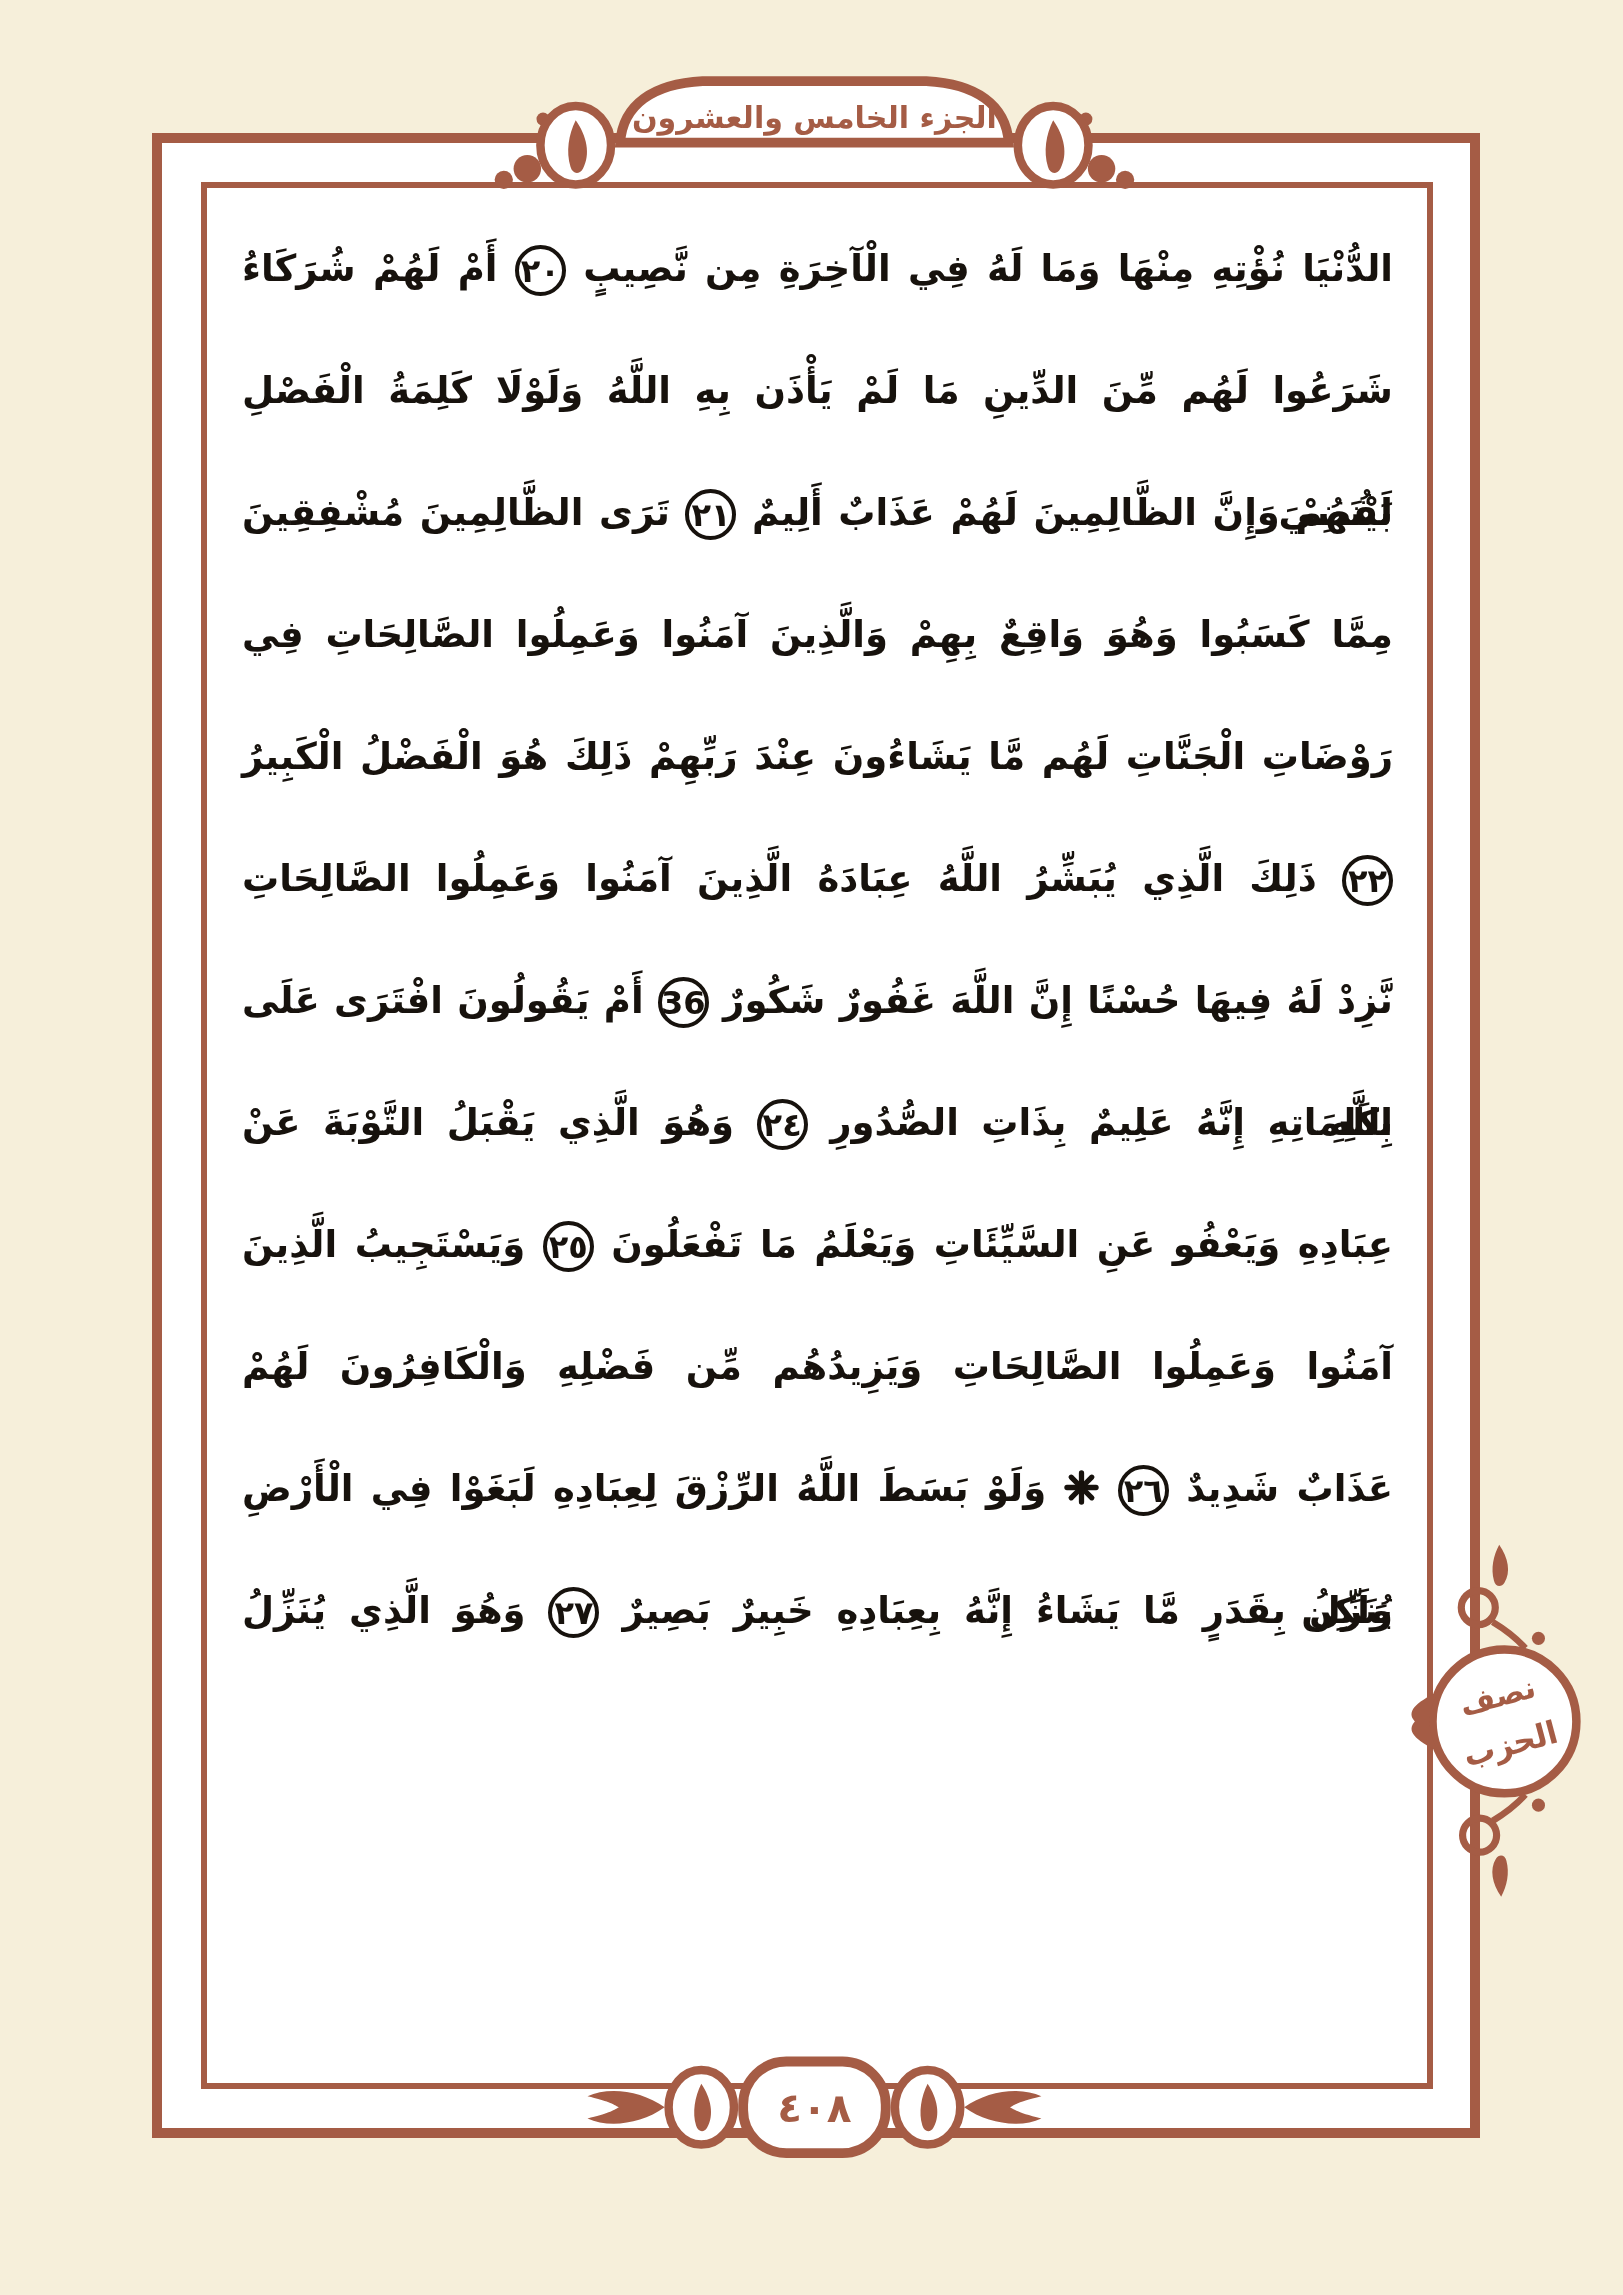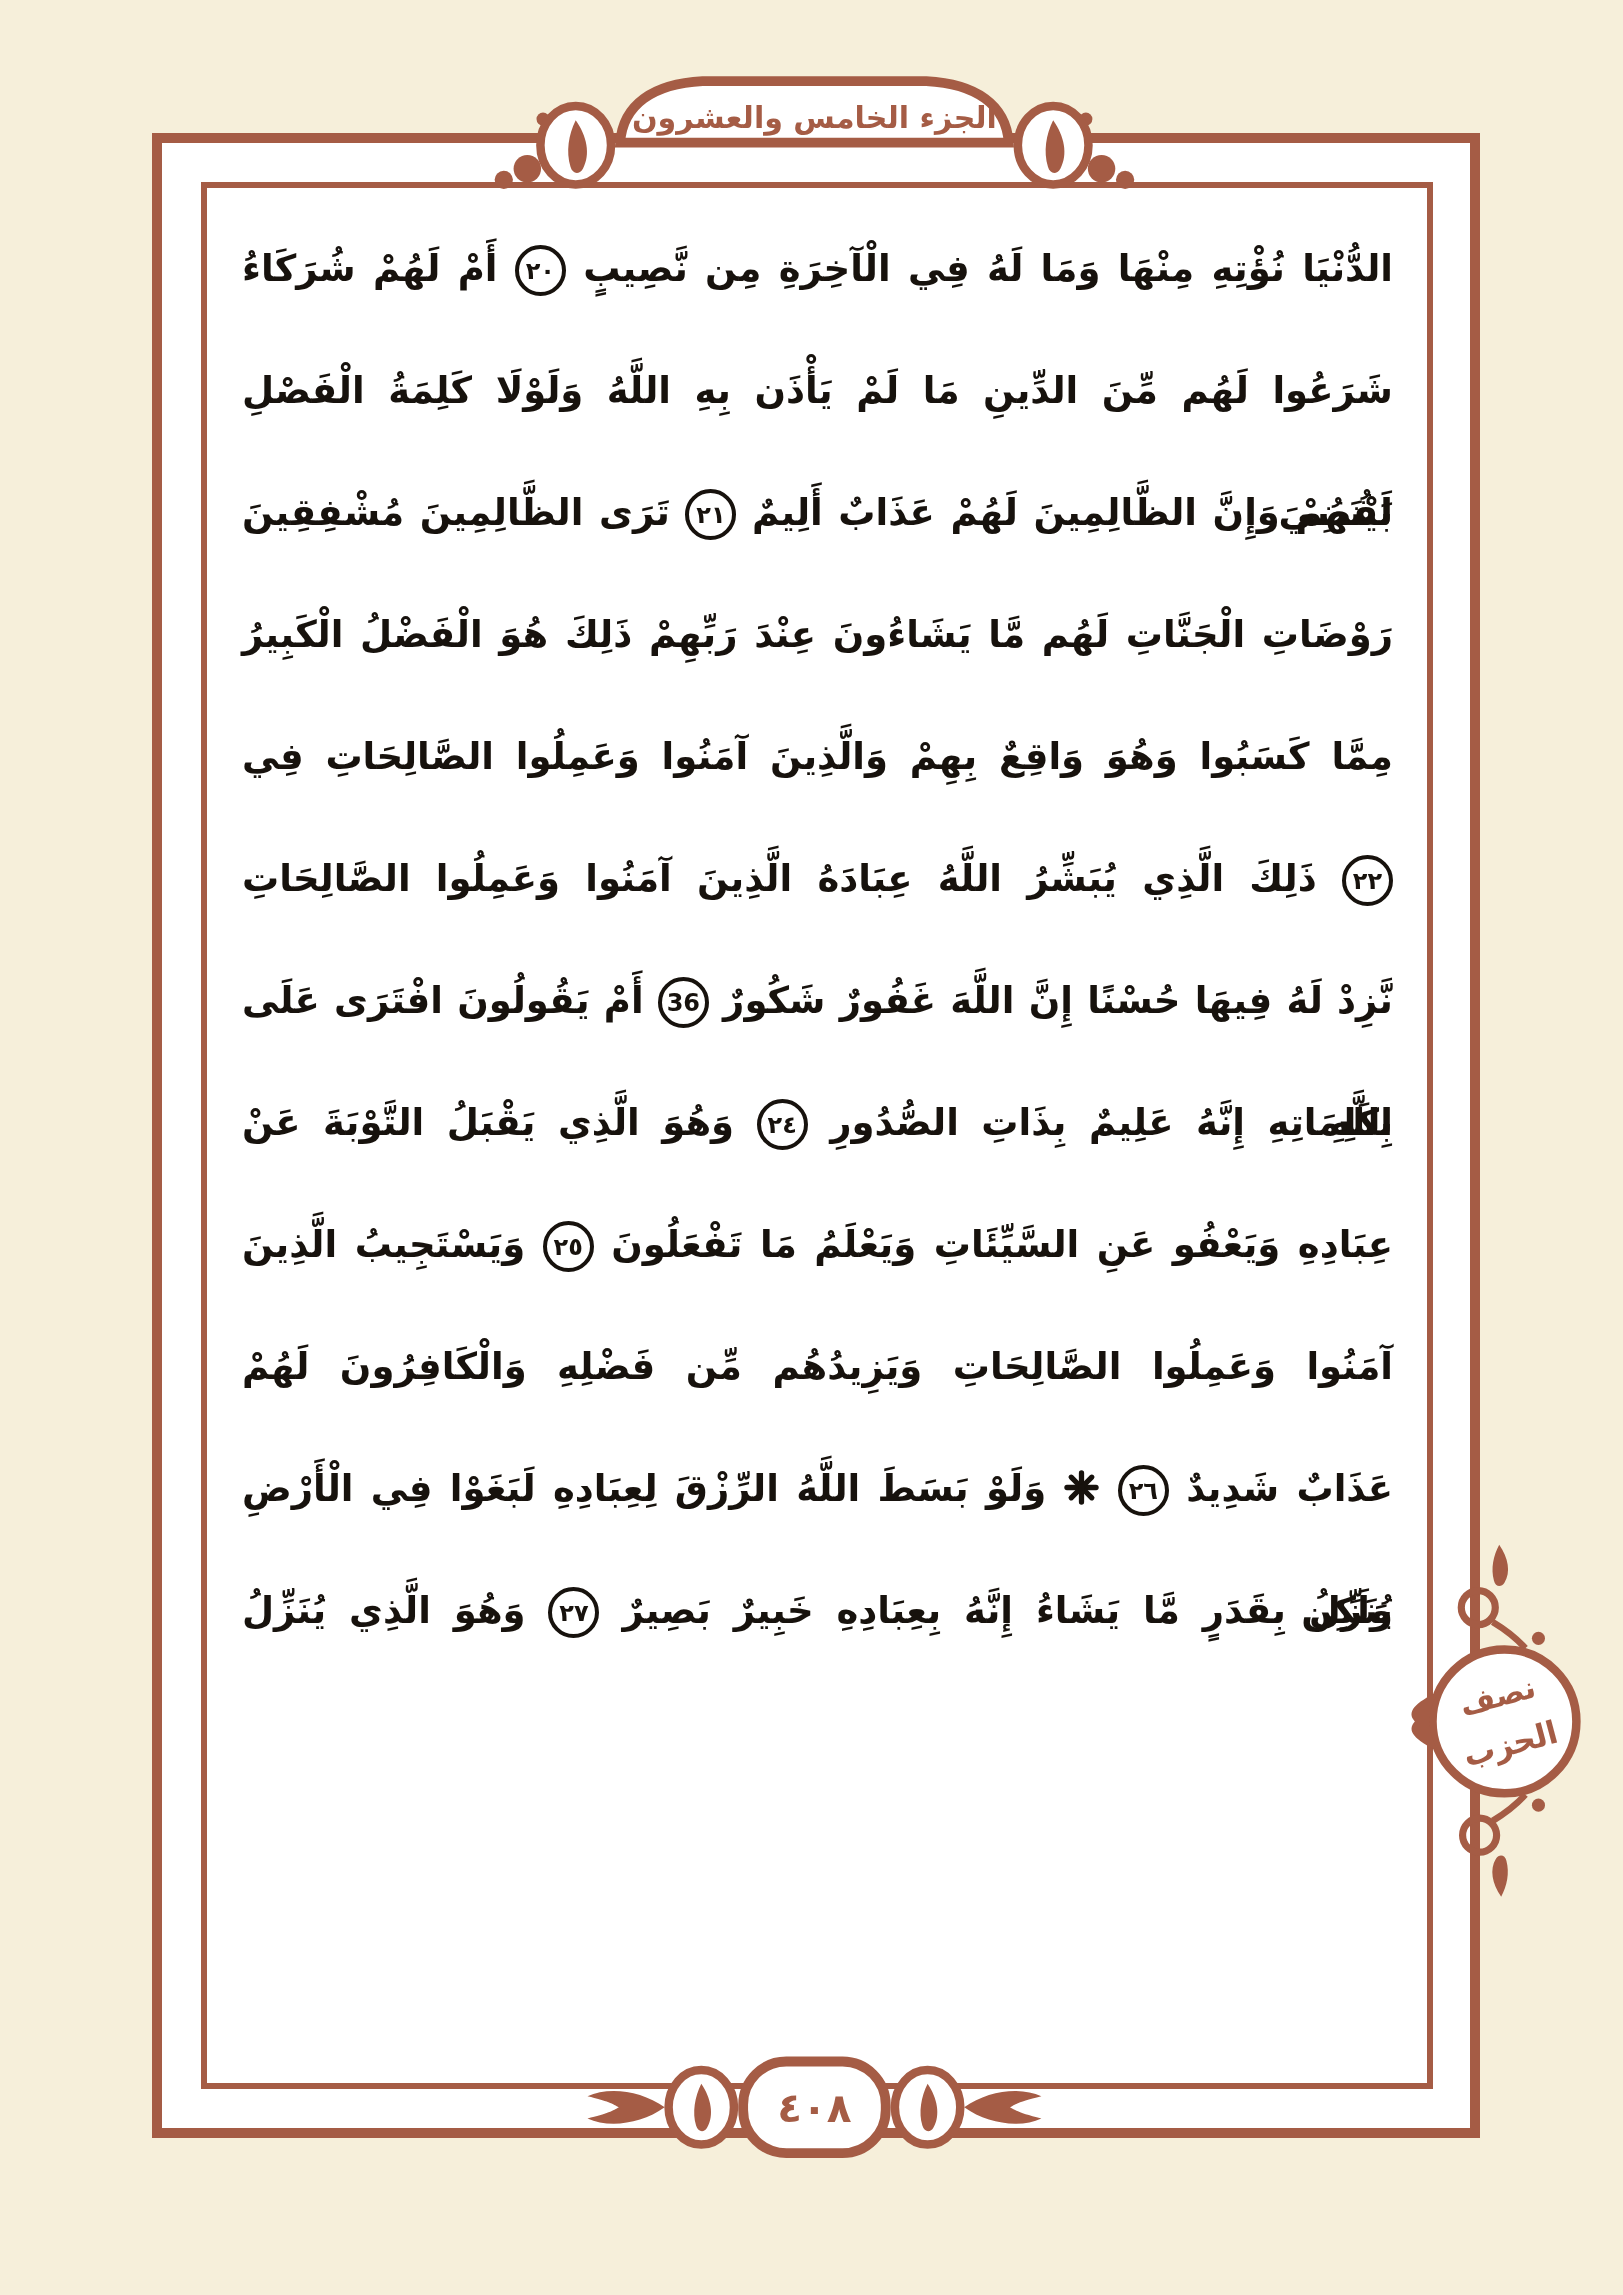--- a/index.html
+++ b/index.html
@@ -24,21 +24,21 @@
   .qline{
     height:122px;line-height:122px;font-size:37px;
     text-align:justify;text-align-last:justify;
     white-space:normal;overflow:visible;
   }
   .run{letter-spacing:0.3px;}
   .verse-badge{
     display:inline-flex;align-items:center;justify-content:center;
     width:51px;height:51px;box-sizing:border-box;
     border:4.6px solid #17120D;border-radius:50%;
-    background:#FFFFFF;font-size:24px;line-height:1;
+    background:#FFFFFF;font-size:32px;line-height:1;
     vertical-align:middle;font-weight:bold;
   }
   .hizb-star{display:inline-block;vertical-align:middle;line-height:1;}
   .ornaments{position:absolute;left:0;top:0;pointer-events:none;}
   .orn-shape{fill:#FFFFFF;stroke:#A55C45;}
   .orn-fill{fill:#A55C45;stroke:none;}
   .orn-ring{fill:none;stroke:#A55C45;}
   .orn-text{
     font-family:"DejaVu Sans",sans-serif;font-weight:bold;
     fill:#A55C45;text-anchor:middle;
@@ -49,22 +49,22 @@
 
 <div class="page">
 
   <div class="outer-frame"></div>
   <div class="inner-frame"></div>
 
   <div class="text-area">
       <div class="qline"><span class="run">الدُّنْيَا نُؤْتِهِ مِنْهَا وَمَا لَهُ فِي الْآخِرَةِ مِن نَّصِيبٍ</span> <span class="verse-badge">٢٠</span> <span class="run">أَمْ لَهُمْ شُرَكَاءُ</span></div>
       <div class="qline"><span class="run">شَرَعُوا لَهُم مِّنَ الدِّينِ مَا لَمْ يَأْذَن بِهِ اللَّهُ وَلَوْلَا كَلِمَةُ الْفَصْلِ لَقُضِيَ</span></div>
       <div class="qline"><span class="run">بَيْنَهُمْ وَإِنَّ الظَّالِمِينَ لَهُمْ عَذَابٌ أَلِيمٌ</span> <span class="verse-badge">٢١</span> <span class="run">تَرَى الظَّالِمِينَ مُشْفِقِينَ</span></div>
+      <div class="qline"><span class="run">مِمَّا كَسَبُوا وَهُوَ وَاقِعٌ بِهِمْ وَالَّذِينَ آمَنُوا وَعَمِلُوا الصَّالِحَاتِ فِي</span></div>
       <div class="qline"><span class="run">رَوْضَاتِ الْجَنَّاتِ لَهُم مَّا يَشَاءُونَ عِنْدَ رَبِّهِمْ ذَلِكَ هُوَ الْفَضْلُ الْكَبِيرُ</span></div>
-      <div class="qline"><span class="run">مِمَّا كَسَبُوا وَهُوَ وَاقِعٌ بِهِمْ وَالَّذِينَ آمَنُوا وَعَمِلُوا الصَّالِحَاتِ فِي</span></div>
       <div class="qline"><span class="verse-badge">٢٢</span> <span class="run">ذَلِكَ الَّذِي يُبَشِّرُ اللَّهُ عِبَادَهُ الَّذِينَ آمَنُوا وَعَمِلُوا الصَّالِحَاتِ</span></div>
       <div class="qline"><span class="run">نَّزِدْ لَهُ فِيهَا حُسْنًا إِنَّ اللَّهَ غَفُورٌ شَكُورٌ</span> <span class="verse-badge">36</span> <span class="run">أَمْ يَقُولُونَ افْتَرَى عَلَى اللَّهِ</span></div>
       <div class="qline"><span class="run">بِكَلِمَاتِهِ إِنَّهُ عَلِيمٌ بِذَاتِ الصُّدُورِ</span> <span class="verse-badge">٢٤</span> <span class="run">وَهُوَ الَّذِي يَقْبَلُ التَّوْبَةَ عَنْ</span></div>
       <div class="qline"><span class="run">عِبَادِهِ وَيَعْفُو عَنِ السَّيِّئَاتِ وَيَعْلَمُ مَا تَفْعَلُونَ</span> <span class="verse-badge">٢٥</span> <span class="run">وَيَسْتَجِيبُ الَّذِينَ</span></div>
       <div class="qline"><span class="run">آمَنُوا وَعَمِلُوا الصَّالِحَاتِ وَيَزِيدُهُم مِّن فَضْلِهِ وَالْكَافِرُونَ لَهُمْ</span></div>
       <div class="qline"><span class="run">عَذَابٌ شَدِيدٌ</span> <span class="verse-badge">٢٦</span> <span class="hizb-star"><svg width="37" height="37" viewBox="0 0 56 56">
             <line x1="28" y1="28" x2="50.0" y2="28.0" stroke="#17120D" stroke-width="8" stroke-linecap="round"></line>
             <line x1="28" y1="28" x2="43.6" y2="43.6" stroke="#17120D" stroke-width="8" stroke-linecap="round"></line>
             <line x1="28" y1="28" x2="28.0" y2="50.0" stroke="#17120D" stroke-width="8" stroke-linecap="round"></line>
             <line x1="28" y1="28" x2="12.4" y2="43.6" stroke="#17120D" stroke-width="8" stroke-linecap="round"></line>

